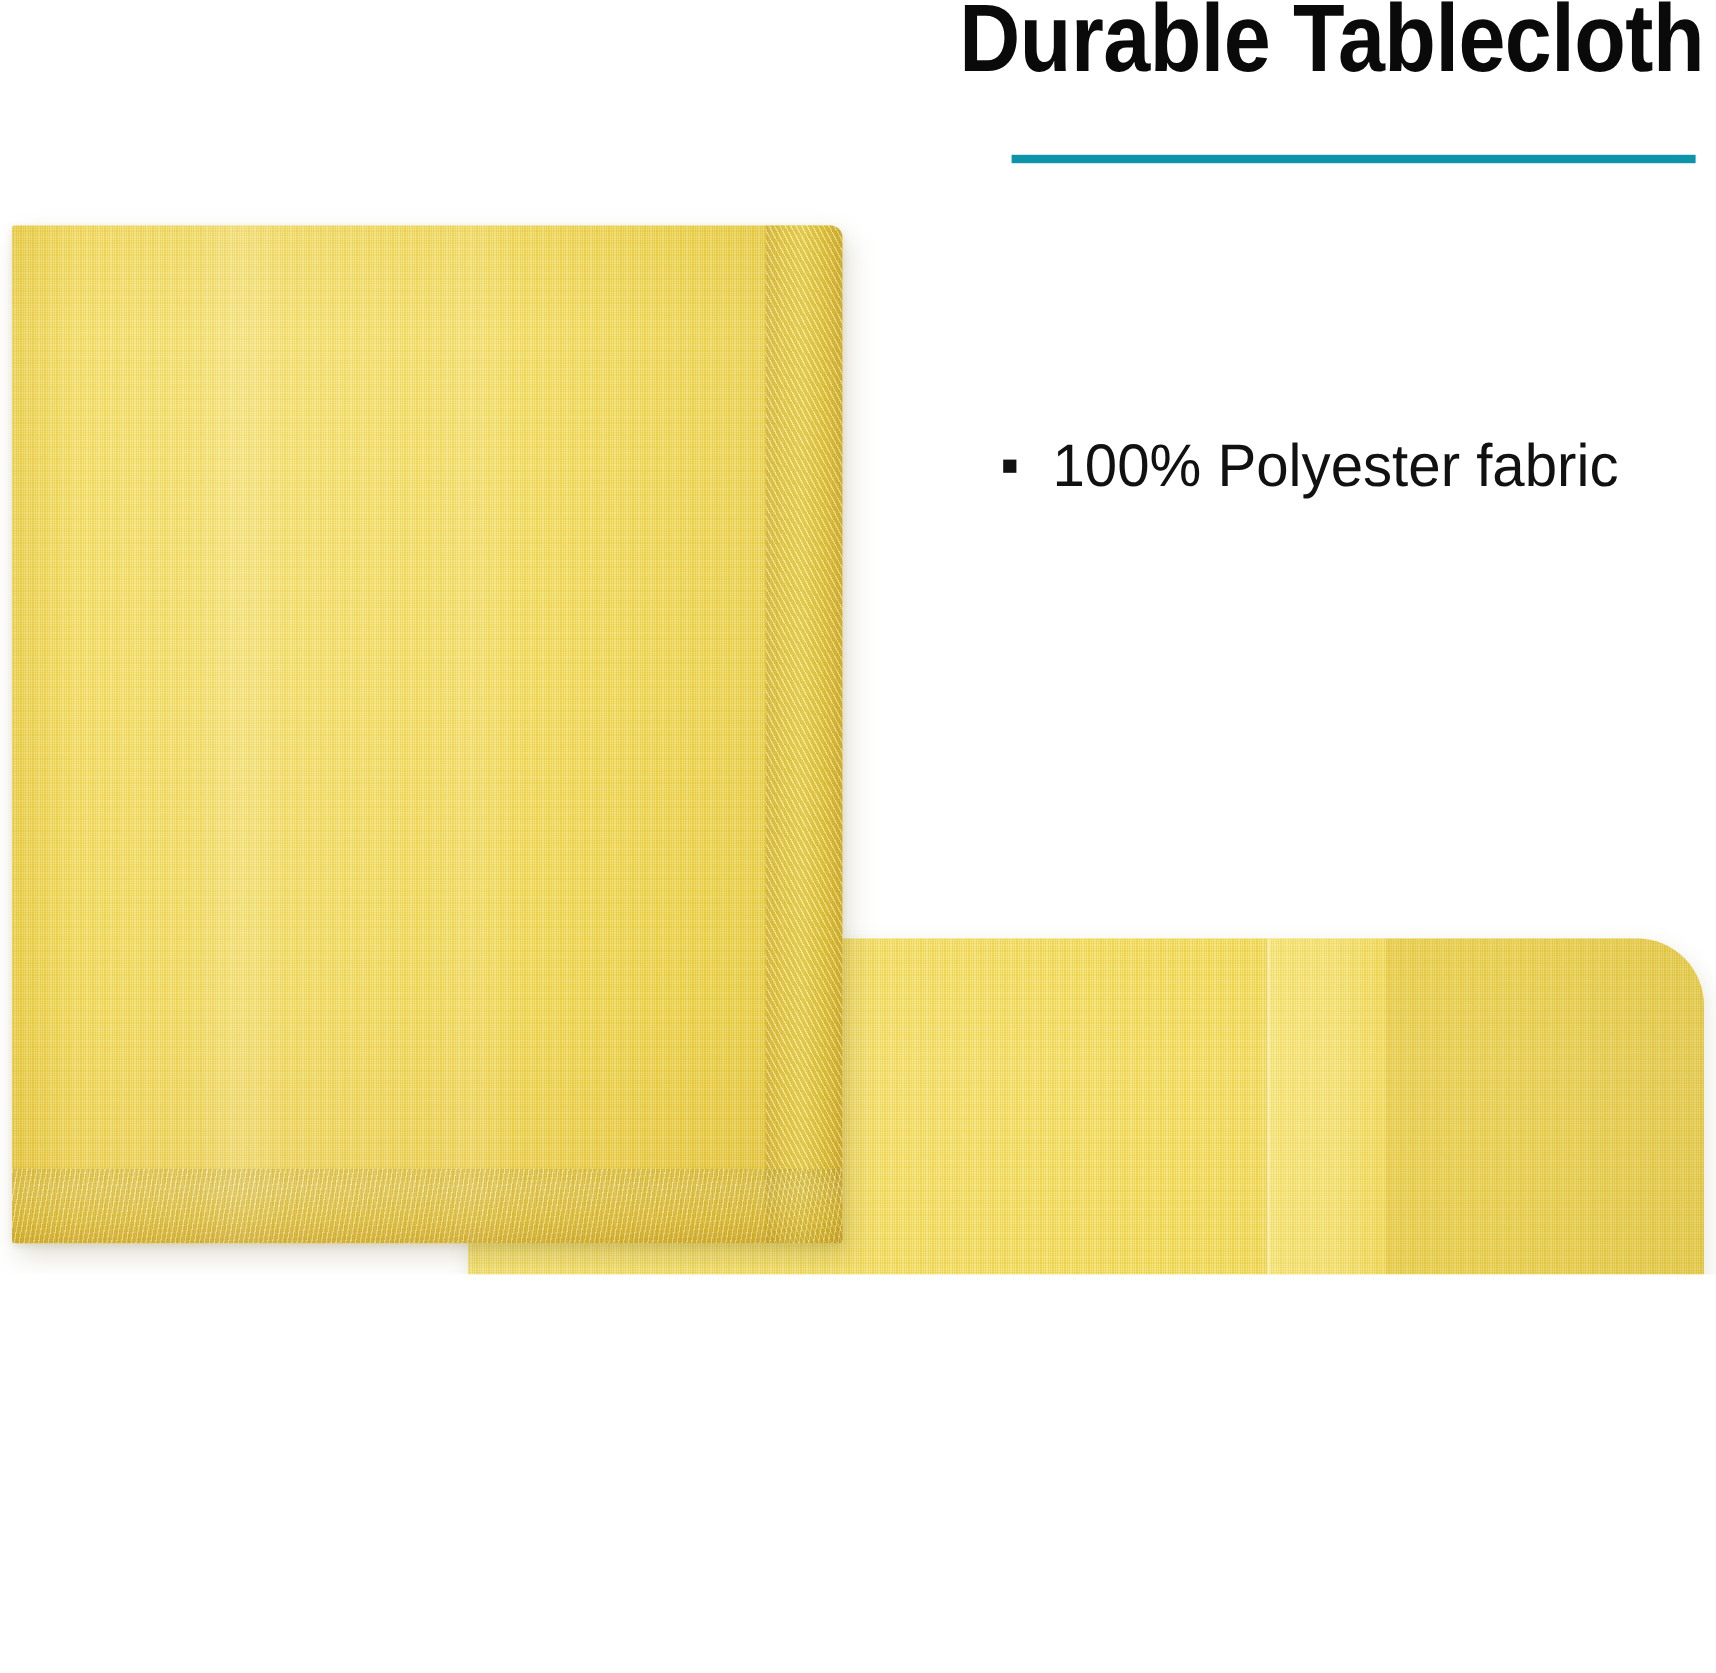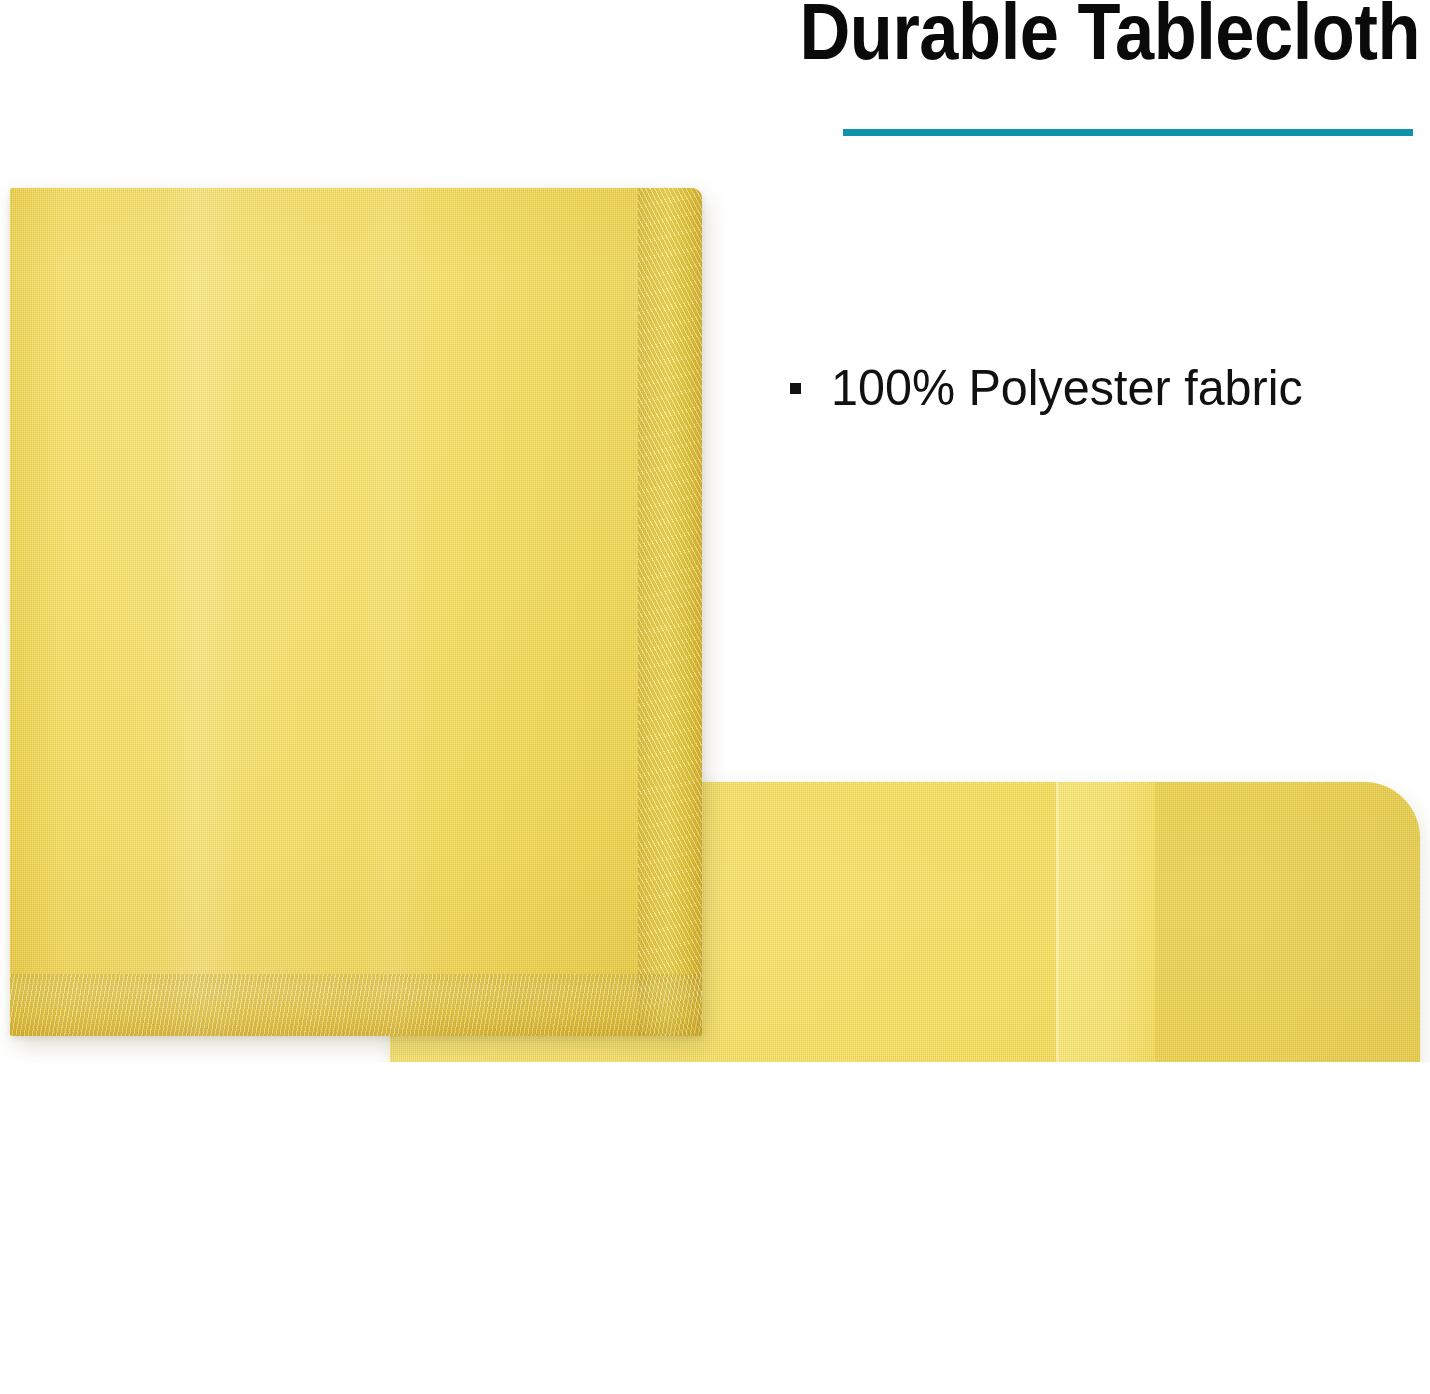--- a/index.html
+++ b/index.html
@@ -51,20 +51,21 @@
     left: 790px;
     top: 352px;
     width: 620px;
   }
   .bullet-row {
     position: relative;
     display: flex;
     align-items: center;
     height: 72px;
     margin-bottom: 43px;
+    justify-content: center;
   }
   .bullet-mark {
     width: 11px;
     height: 11px;
     background: #111111;
     flex: 0 0 auto;
     margin-right: 30px;
   }
   .bullet-text {
     font-family: "Liberation Sans", sans-serif;

